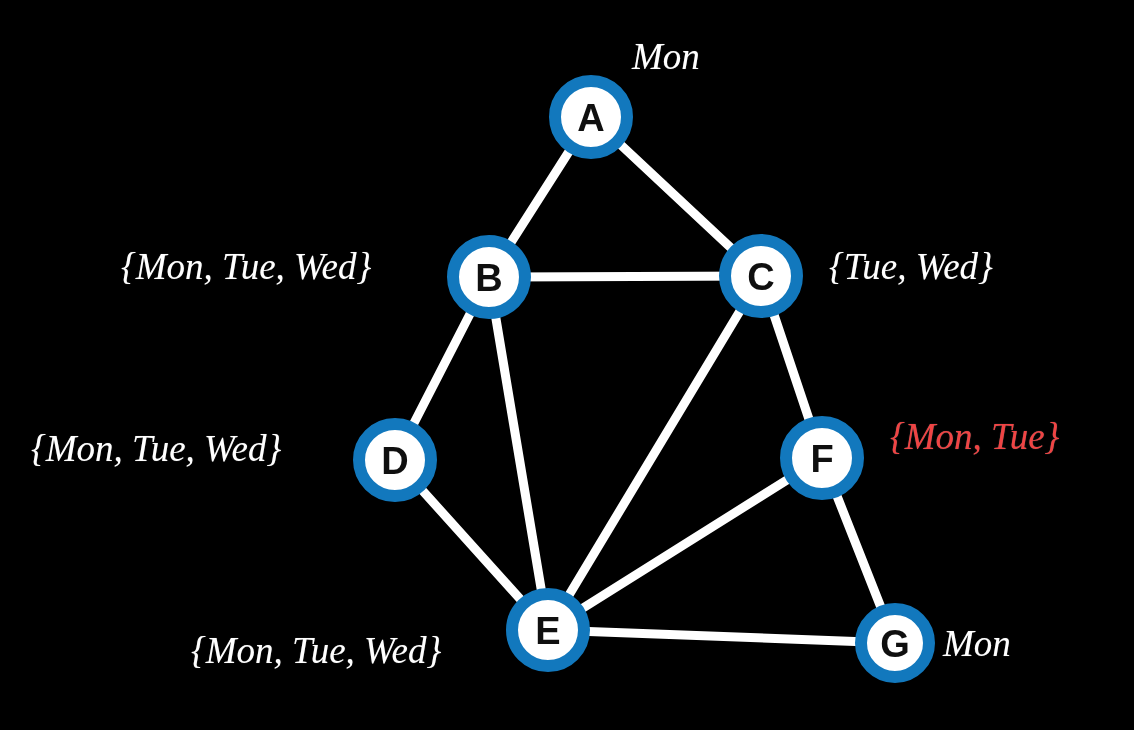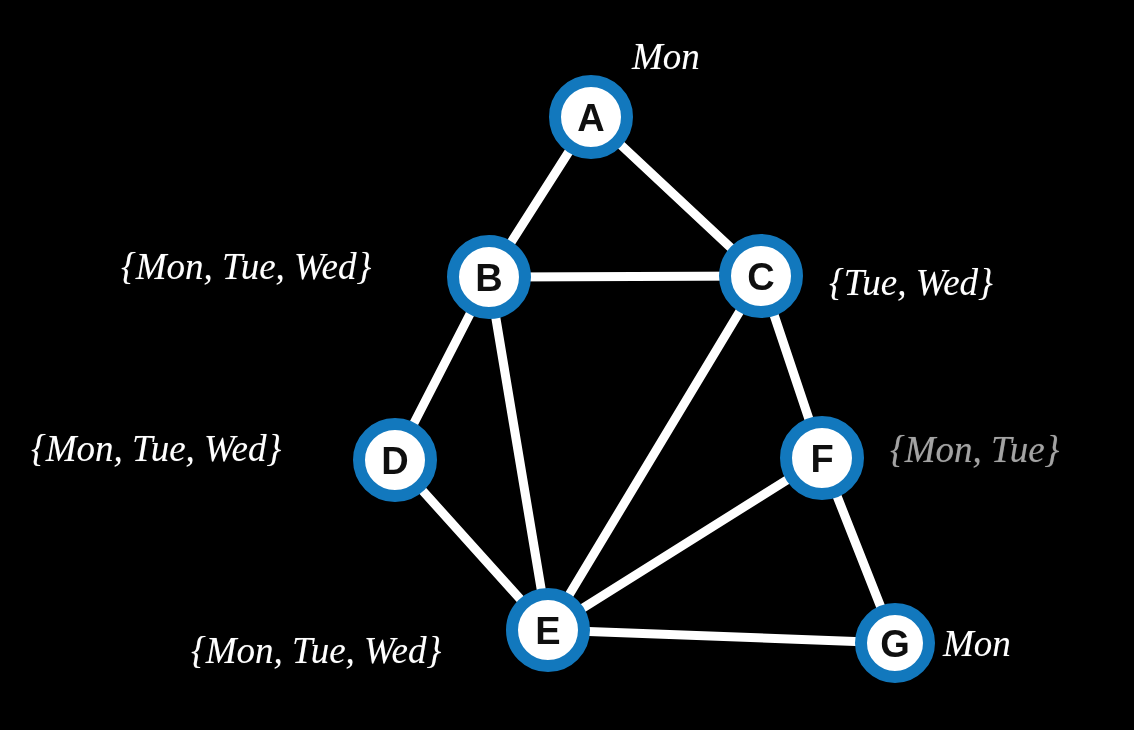--- a/index.html
+++ b/index.html
@@ -101,20 +101,20 @@
         <g>
           <circle cx="895" cy="643" r="34" class="node-ring" fill="#ffffff" stroke="#1278bd"></circle>
           <text x="895" y="644" class="node-letter" fill="#0f0f0f">G</text>
         </g>
       </g>
   </svg>
 
   <div id="labels-layer">
       <div class="domain-label lbl-right" style="left: 632px; top: 38px; color: rgb(255, 255, 255);">Mon</div>
       <div class="domain-label lbl-right" style="left: 121px; top: 248px; color: rgb(255, 255, 255);">{Mon, Tue, Wed}</div>
-      <div class="domain-label lbl-right" style="left: 829px; top: 264px; color: rgb(255, 255, 255);">{Tue, Wed}</div>
+      <div class="domain-label lbl-right" style="left: 829px; top: 248px; color: rgb(255, 255, 255);">{Tue, Wed}</div>
       <div class="domain-label lbl-right" style="left: 31px; top: 430px; color: rgb(255, 255, 255);">{Mon, Tue, Wed}</div>
       <div class="domain-label lbl-right" style="left: 191px; top: 632px; color: rgb(255, 255, 255);">{Mon, Tue, Wed}</div>
-      <div class="domain-label lbl-right" style="left: 890px; top: 431px; color: #a3a3a3;">{Mon, Tue}</div>
+      <div class="domain-label lbl-right" style="left: 890px; top: 418px; color: #ef4444;">{Mon, Tue}</div>
       <div class="domain-label lbl-right" style="left: 943px; top: 625px; color: rgb(255, 255, 255);">Mon</div>
     </div>
 
 </div>
 
 </body></html>

